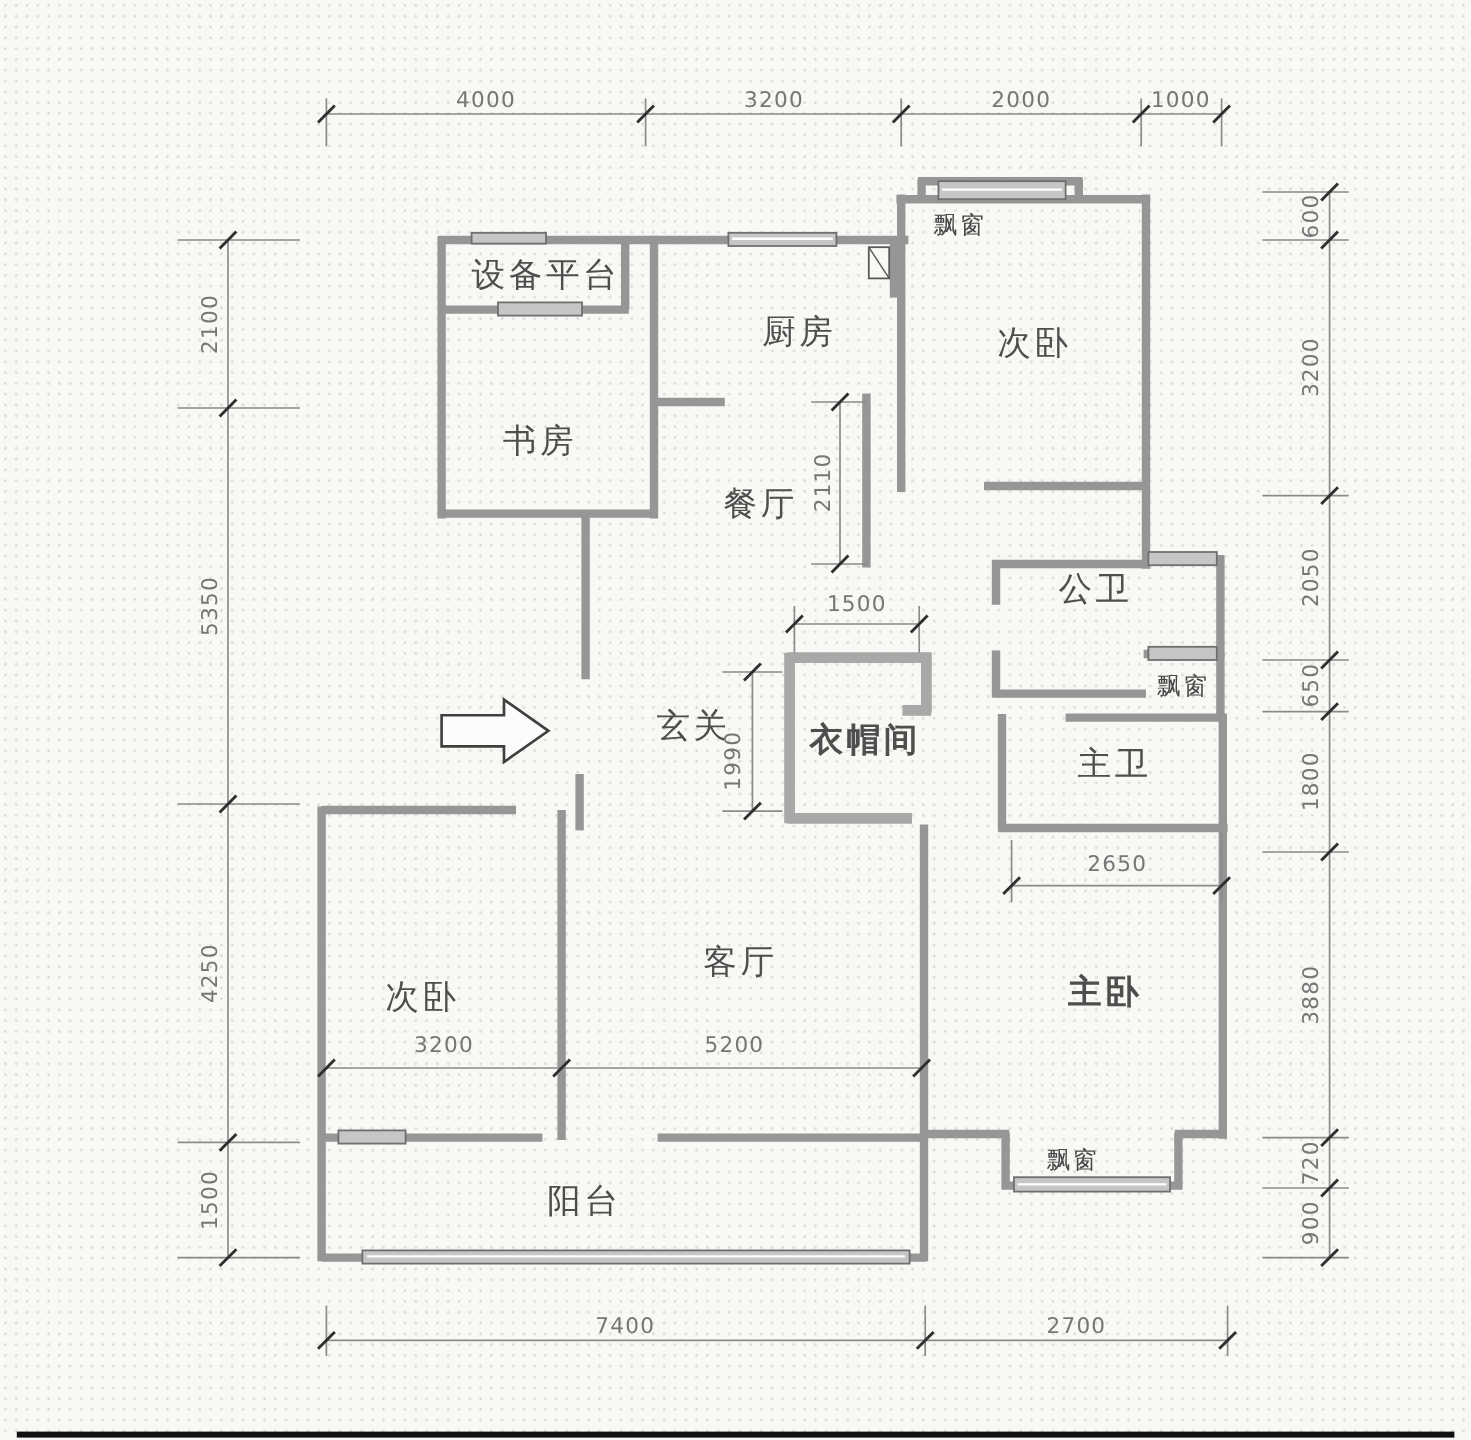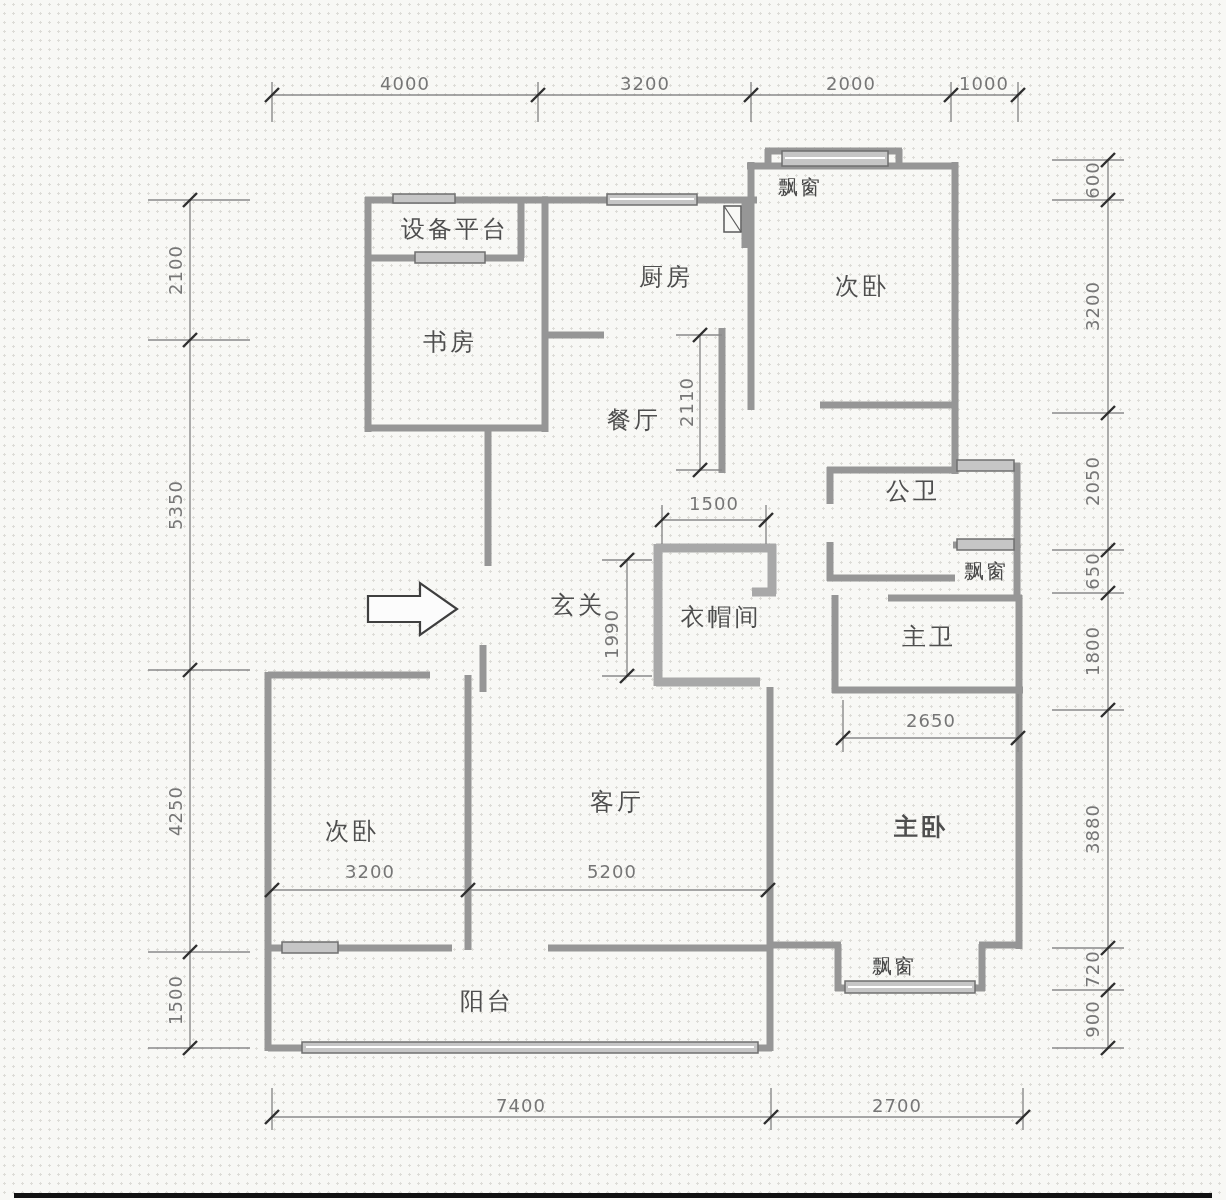--- a/index.html
+++ b/index.html
@@ -14,21 +14,21 @@
     background-color:#f8f8f5;
     background-image:radial-gradient(#dddcd7 1px, rgba(0,0,0,0) 1.3px);
     background-size:9px 9px;
   }
   svg{position:absolute;left:0;top:0;}
   .lbl{
     position:absolute;transform:translate(-50%,-50%);
     font-family:"DejaVu Sans",sans-serif;color:#4e4e4e;
     white-space:nowrap;line-height:1;
   }
-  .room{font-size:24px;letter-spacing:3px;}
+  .room{font-size:28px;letter-spacing:3px;}
   .bay{font-size:20px;letter-spacing:2px;color:#474747;}
   .dim{font-size:18px;color:#767676;letter-spacing:1px;}
   .rot{transform:translate(-50%,-50%) rotate(-90deg);}
   .baseline{
     position:absolute;left:14px;top:1193px;width:1198px;height:5px;background:#101010;
   }
 </style>
 </head>
 <body>
 
@@ -210,27 +210,27 @@
         <use href="#tk" x="627" y="676"></use>
     <use href="#tk" x="272" y="890"></use>
         <use href="#tk" x="468" y="890"></use>
         <use href="#tk" x="768" y="890"></use>
     <use href="#tk" x="843" y="738"></use>
         <use href="#tk" x="1018" y="738"></use>
   </g>
 </svg>
 
 <div class="lbl room" style="left:455px;top:229px;">设备平台</div>
-<div class="lbl room" style="left:450px;top:342px;">书房</div>
+<div class="lbl room" style="left:450px;top:368px;">书房</div>
 <div class="lbl room" style="left:640px;top:277px;margin-left:26px;">厨房</div>
 <div class="lbl room" style="left:862px;top:286px;">次卧</div>
 <div class="lbl room" style="left:634px;top:420px;">餐厅</div>
 <div class="lbl room" style="left:913px;top:491px;">公卫</div>
 <div class="lbl room" style="left:929px;top:637px;">主卫</div>
-<div class="lbl room" style="left:721px;top:617px;">衣帽间</div>
+<div class="lbl room" style="left:721px;top:617px;font-weight:bold;">衣帽间</div>
 <div class="lbl room" style="left:578px;top:605px;">玄关</div>
 <div class="lbl room" style="left:352px;top:831px;">次卧</div>
 <div class="lbl room" style="left:617px;top:802px;">客厅</div>
 <div class="lbl room" style="left:921px;top:827px;font-weight:bold;">主卧</div>
 <div class="lbl room" style="left:487px;top:1001px;text-align:right;">阳台</div>
 
 <div class="lbl bay" style="left:800px;top:187px;">飘窗</div>
 <div class="lbl bay" style="left:986px;top:571px;">飘窗</div>
 <div class="lbl bay" style="left:894px;top:966px;">飘窗</div>
 

